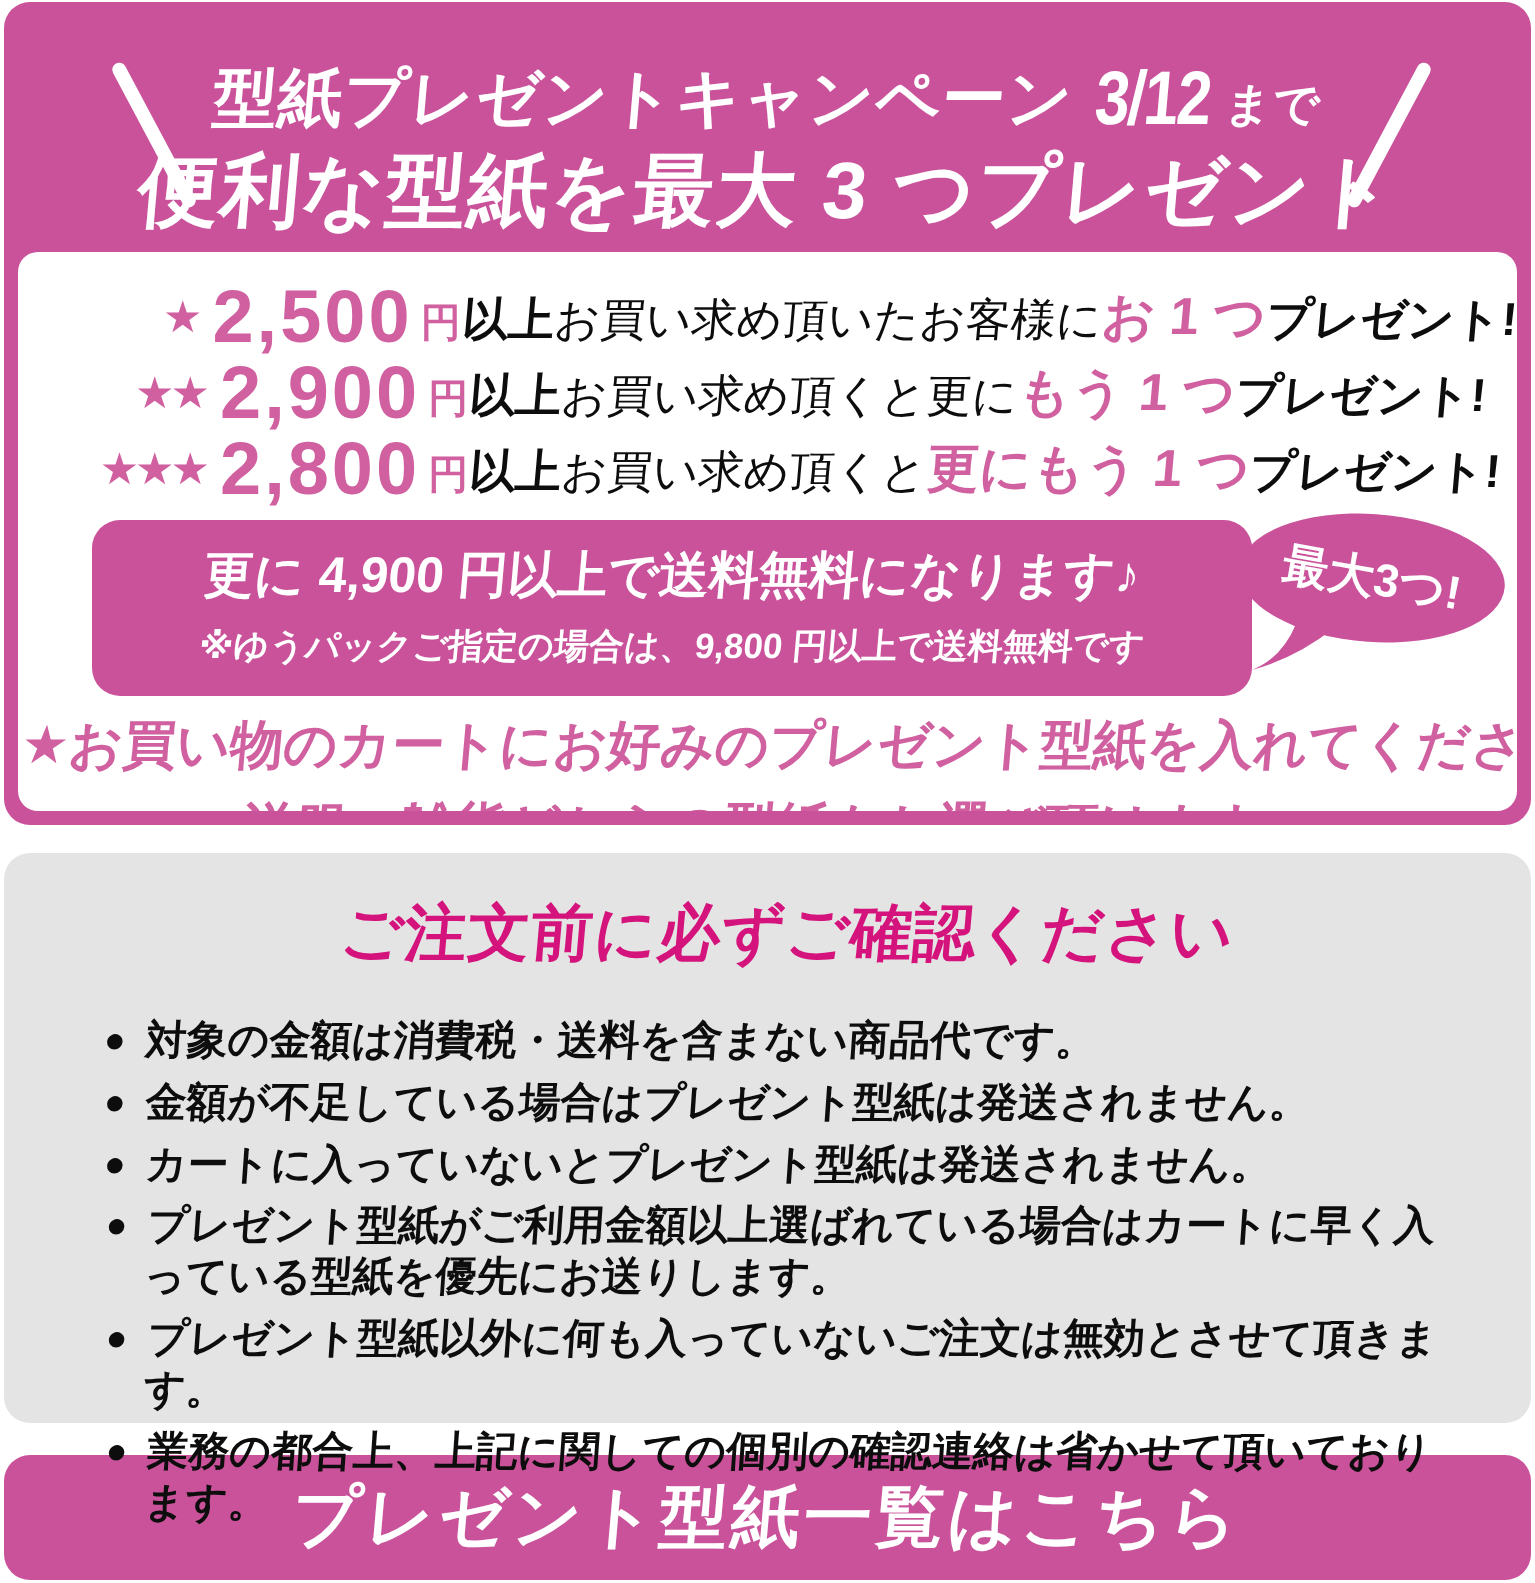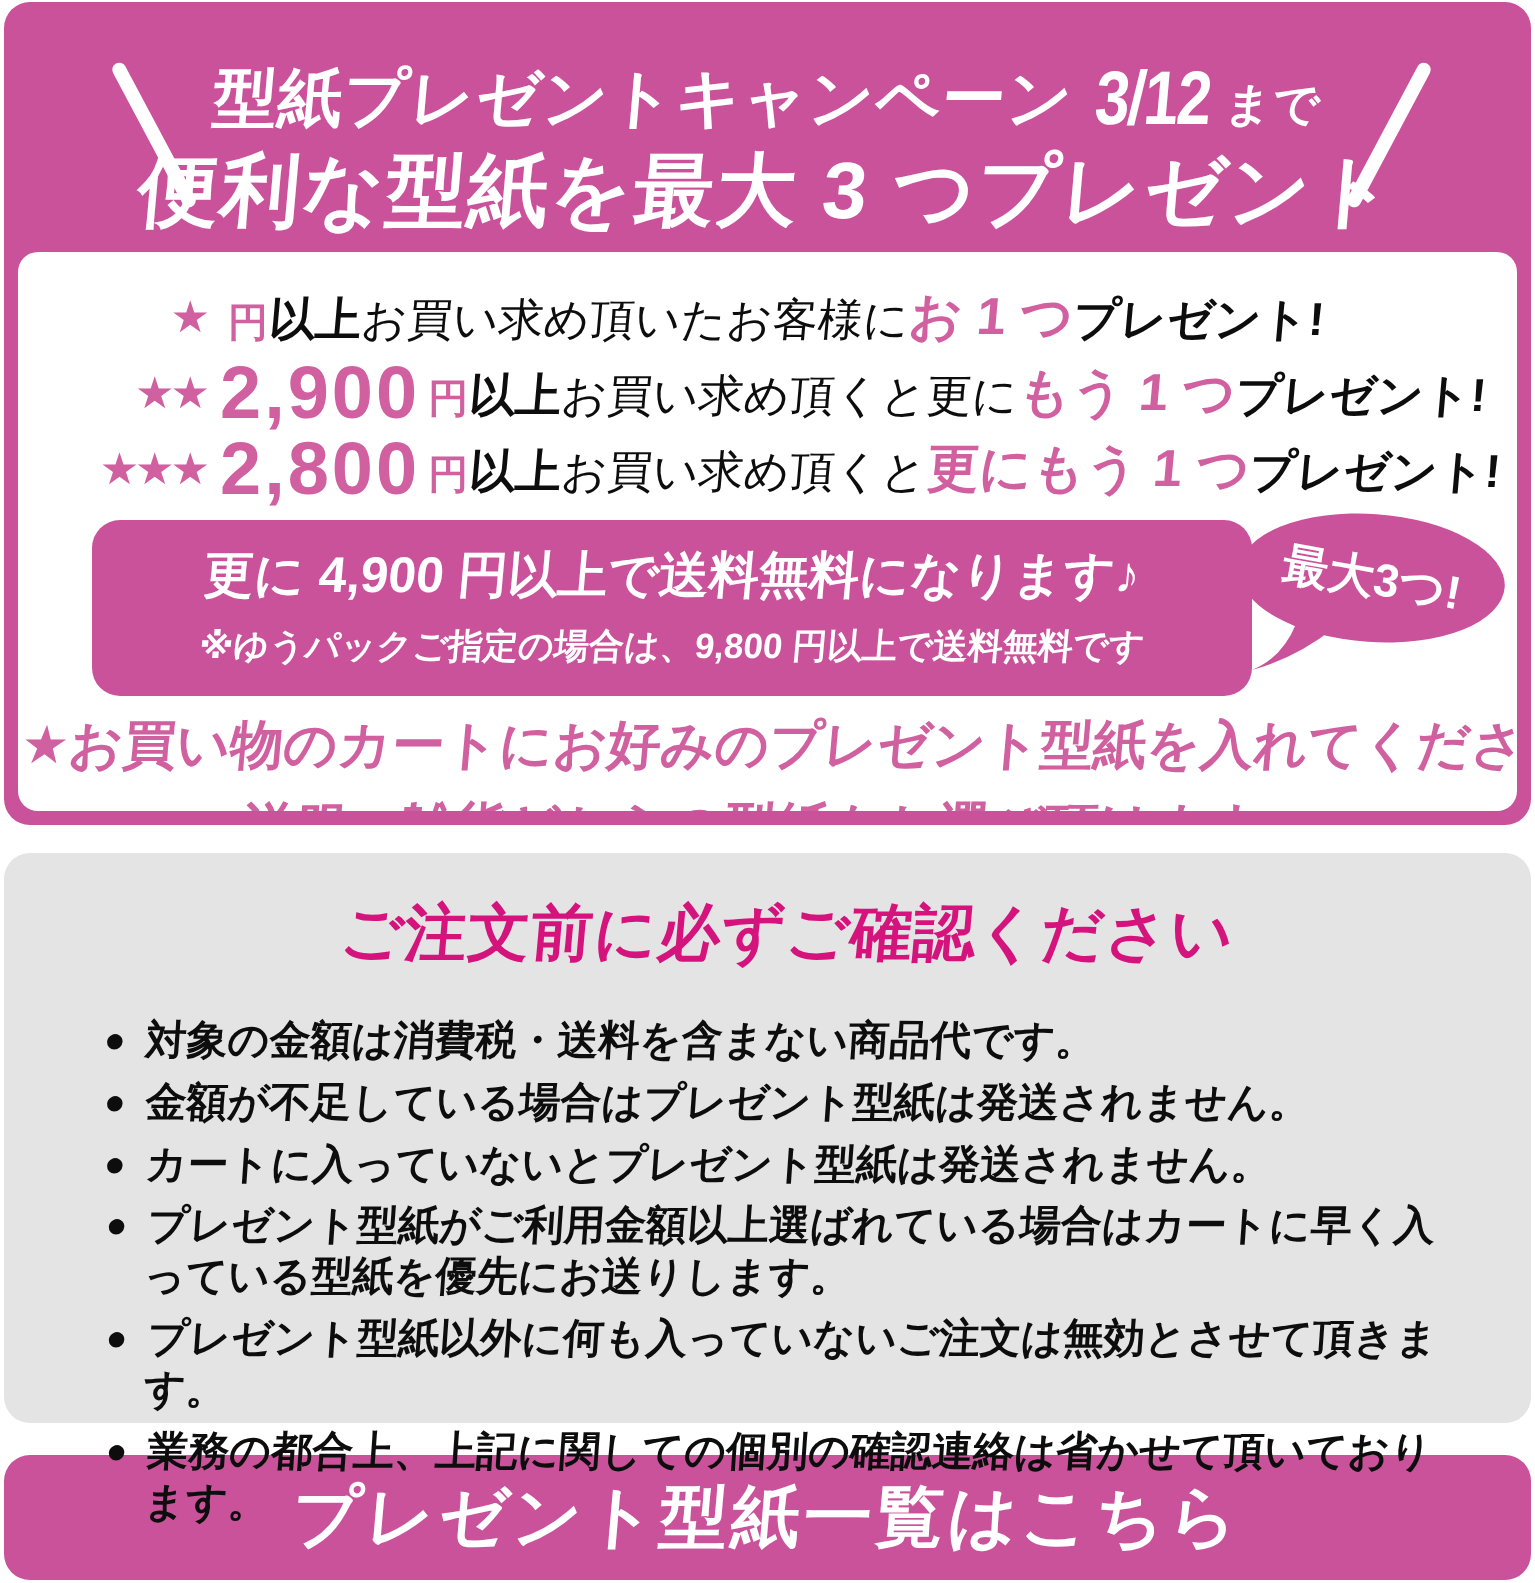--- a/index.html
+++ b/index.html
@@ -133,20 +133,21 @@
     <div class="slash slash-left"></div>
     <div class="slash slash-right"></div>
     <div class="title-line title-line-1"><span>型紙プレゼントキャンペーン</span><span class="title-date">3/12</span><span class="title-suffix">まで</span></div>
     <div class="title-line title-line-2">便利な型紙を最大 3 つプレゼント</div>
   </div>
 
   <div class="campaign-body">
 
     <div class="tier">
       <span class="tier-stars">★</span>
+      <span class="tier-amount">2,500</span>
       <span class="tier-unit">円</span>
       <span class="tier-text">
         <span class="tier-emph">以上</span>
         <span class="tier-normal">お買い求め頂いたお客様に</span>
         <span class="tier-strong">お 1 つ</span>
         <span class="tier-tail">プレゼント!</span>
       </span>
     </div>
 
     <div class="tier">

